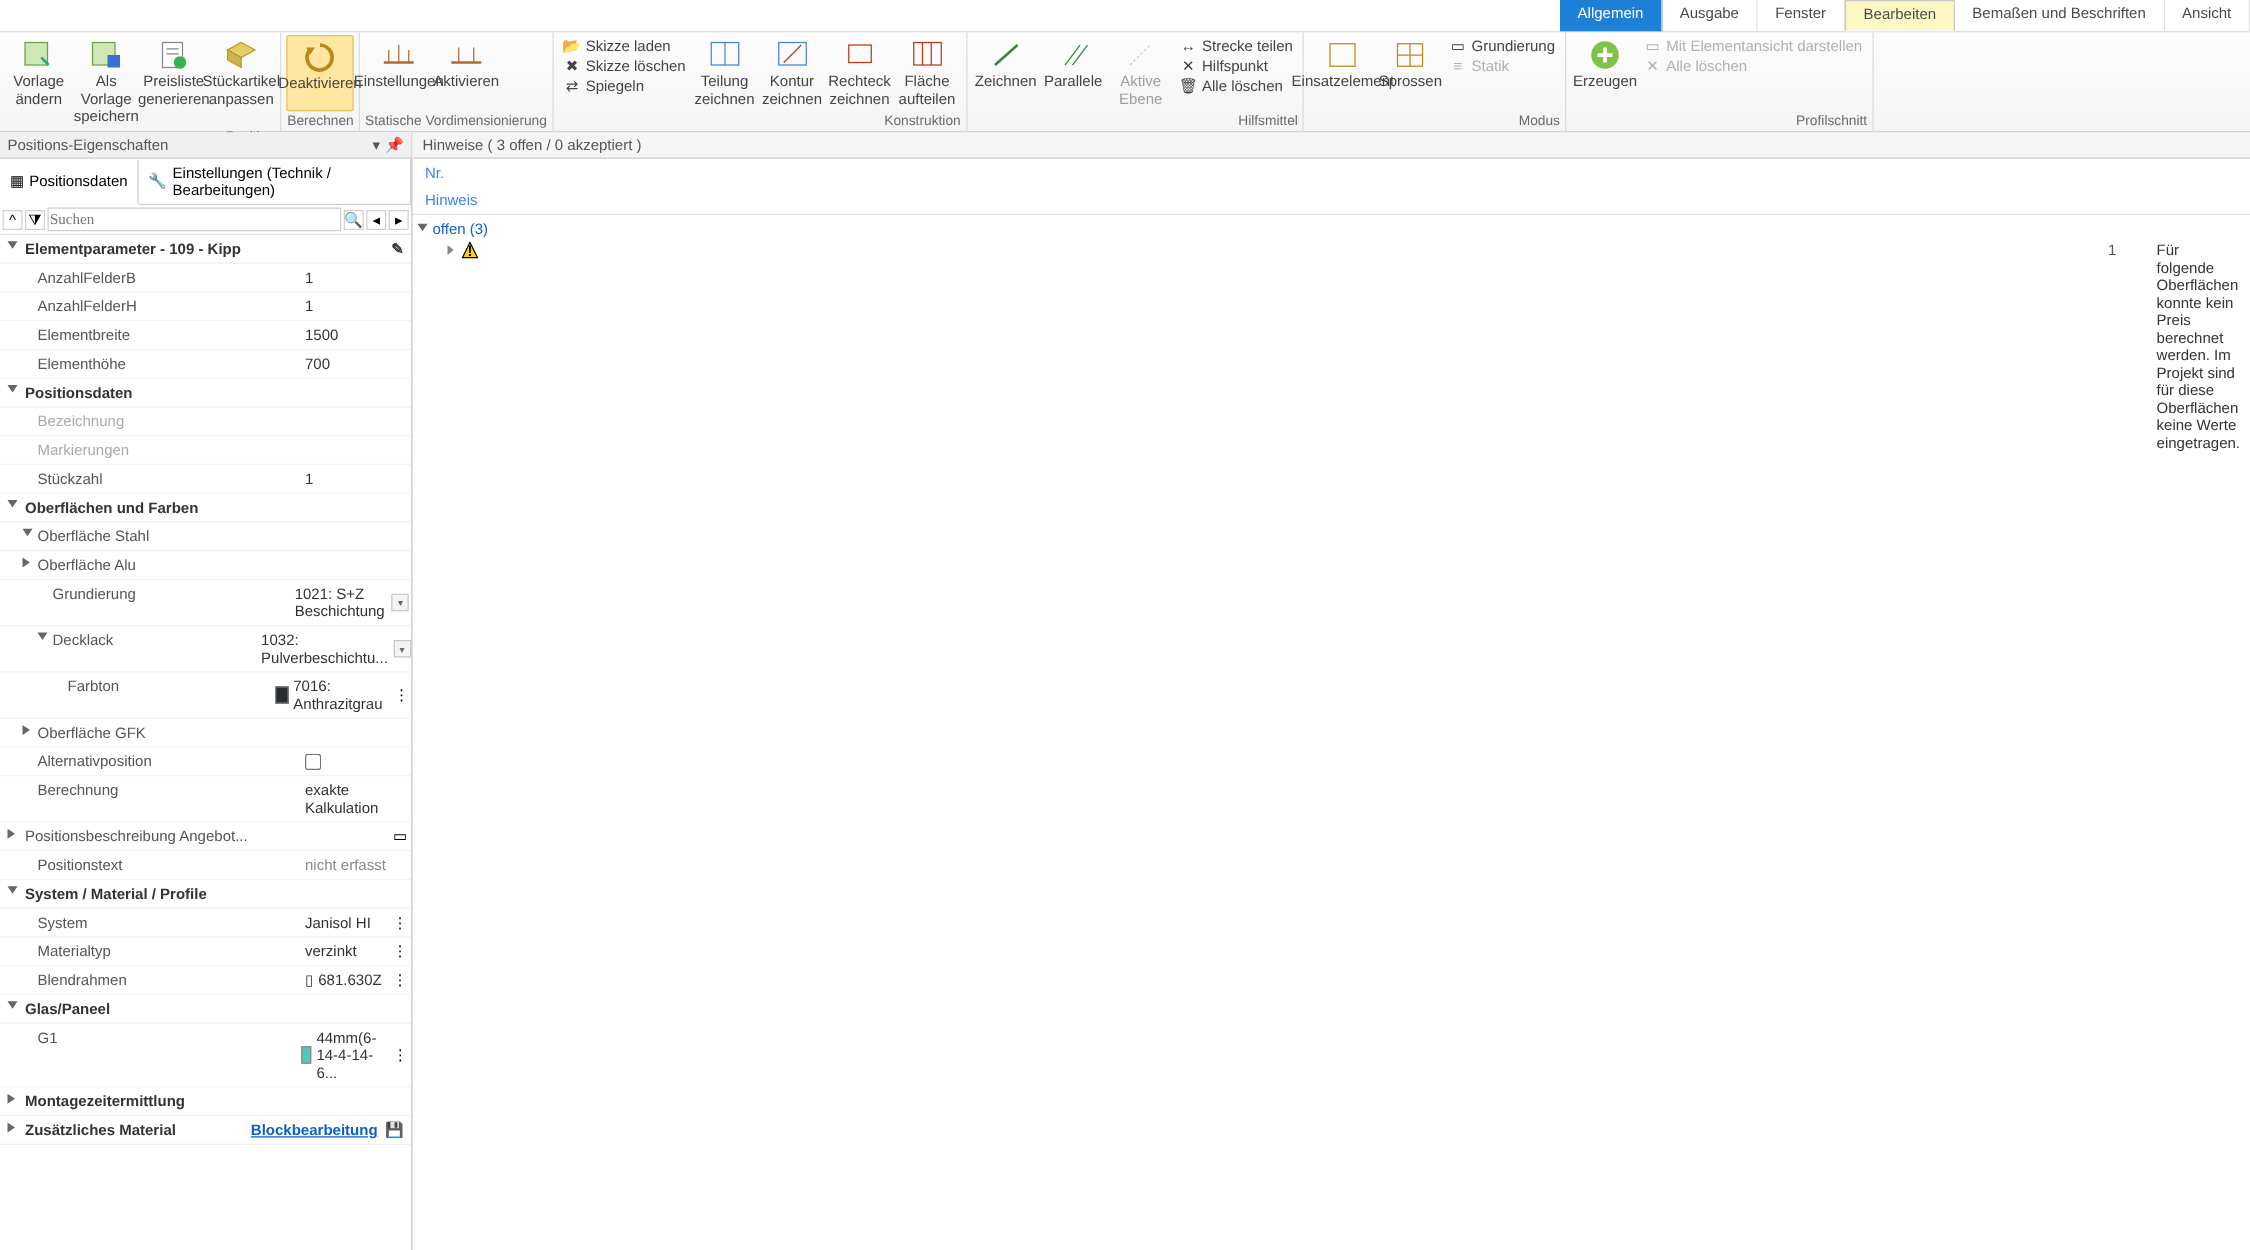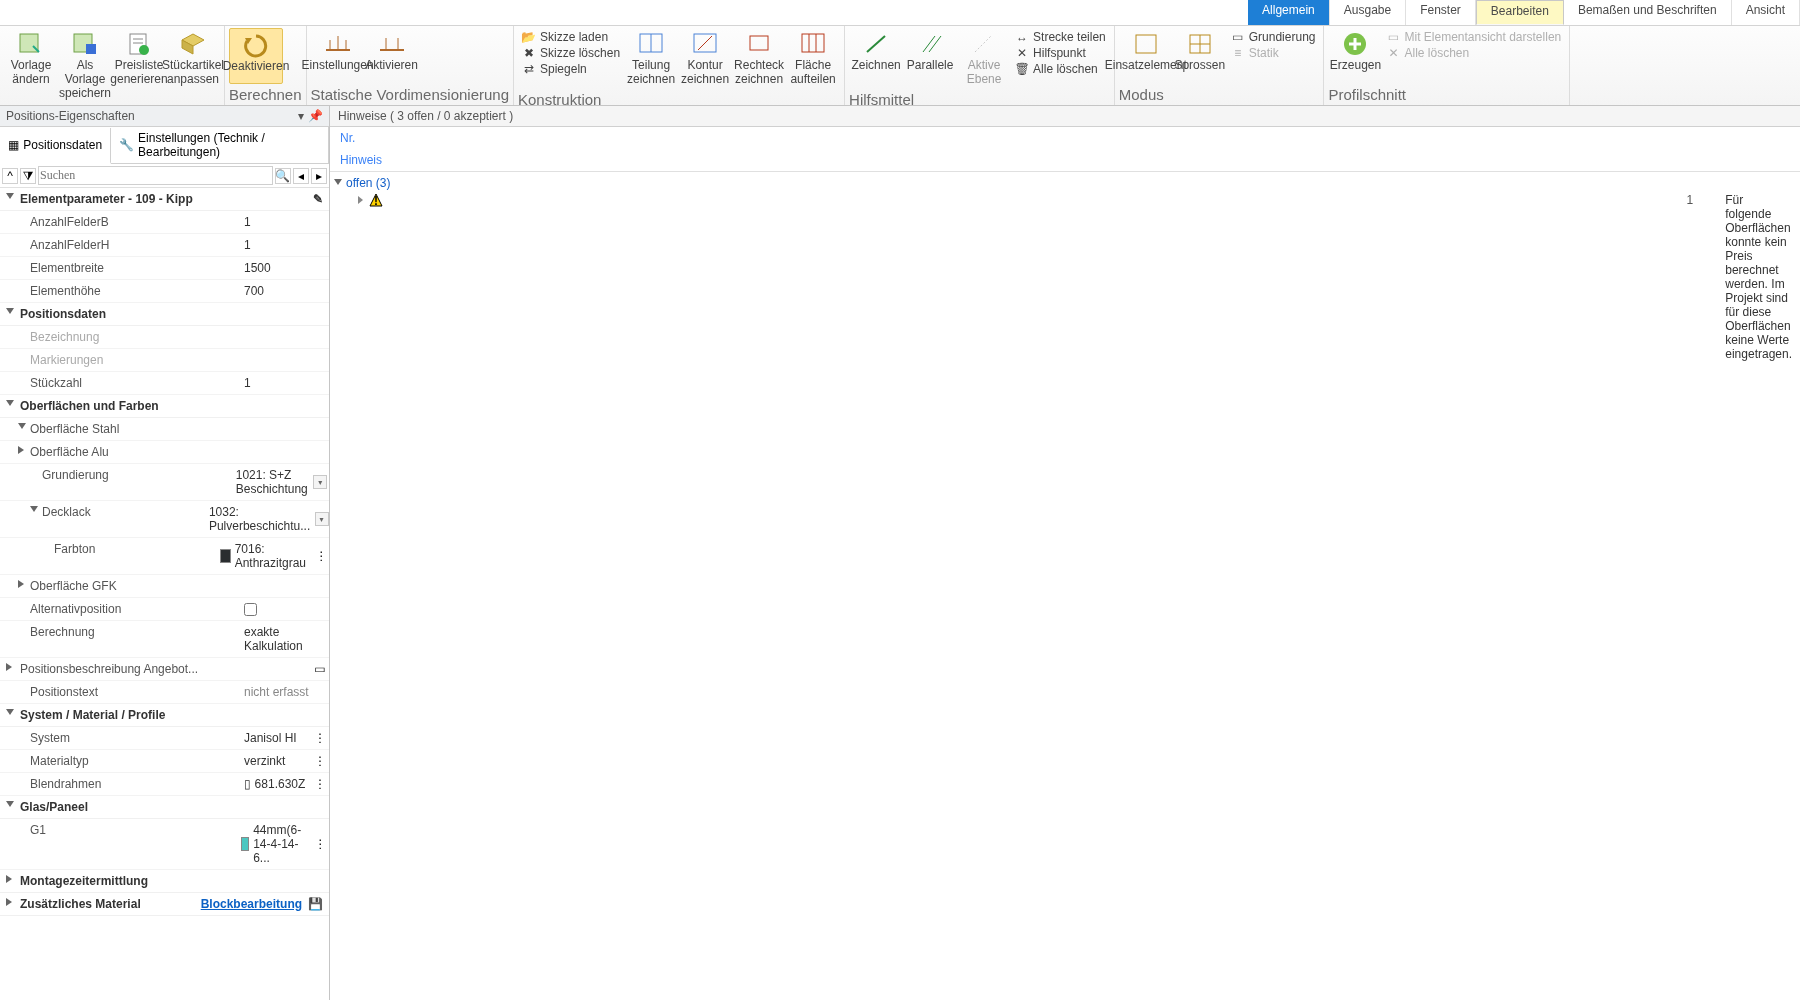--- a/index.html
+++ b/index.html
@@ -8,21 +8,21 @@
 
 .tab-bar { display: flex; height: 26px; background: #fff; border-bottom: 1px solid #d4d4d4; justify-content: flex-end; }
 .tab { padding: 3px 14px; color: #4b4b4b; cursor: pointer; border-right: 1px solid #e0e0e0; }
 .tab.first { background: #1e7fd6; color: #fff; }
 .tab.active { background: #fef9c3; border: 1px solid #c8c8c8; border-bottom: 1px solid #f8f8f8; position: relative; top: 0; }
 
 
 .ribbon { display: flex; height: 80px; background: linear-gradient(#fdfdfd,#f4f4f4); border-bottom: 1px solid #c5c5c5; }
 .group { display: flex; flex-direction: column; border-right: 1px solid #dcdcdc; padding: 2px 4px 0 4px; }
 .group-row { display: flex; flex: 1; }
-.group-label { text-align: left; color: #6a6a6a; font-size: 15px; padding: 2px 0; }
+.group-label { text-align: right; color: #6a6a6a; font-size: 11px; padding: 2px 0; }
 .big-btn { display: flex; flex-direction: column; align-items: center; justify-content: flex-start; width: 54px; padding: 2px 2px; cursor: pointer; text-align: center; line-height: 1.15; color: #444; }
 .big-btn .glyph { width: 30px; height: 28px; margin-bottom: 1px; display: flex; align-items: center; justify-content: center; }
 .big-btn.highlight { background: #ffe7a2; border: 1px solid #e4c257; border-radius: 2px; }
 .small-btns { display:flex; flex-direction:column; justify-content:flex-start; padding:2px 4px; gap:2px; }
 .small-btn { display:flex; align-items:center; gap:4px; color:#444; cursor:pointer; white-space:nowrap; }
 .small-btn.disabled { color:#b0b0b0; }
 .sq { width:14px; height:14px; display:inline-flex; align-items:center; justify-content:center; }
 
 
 .main { display:flex; height: calc(100vh - 102px); }

